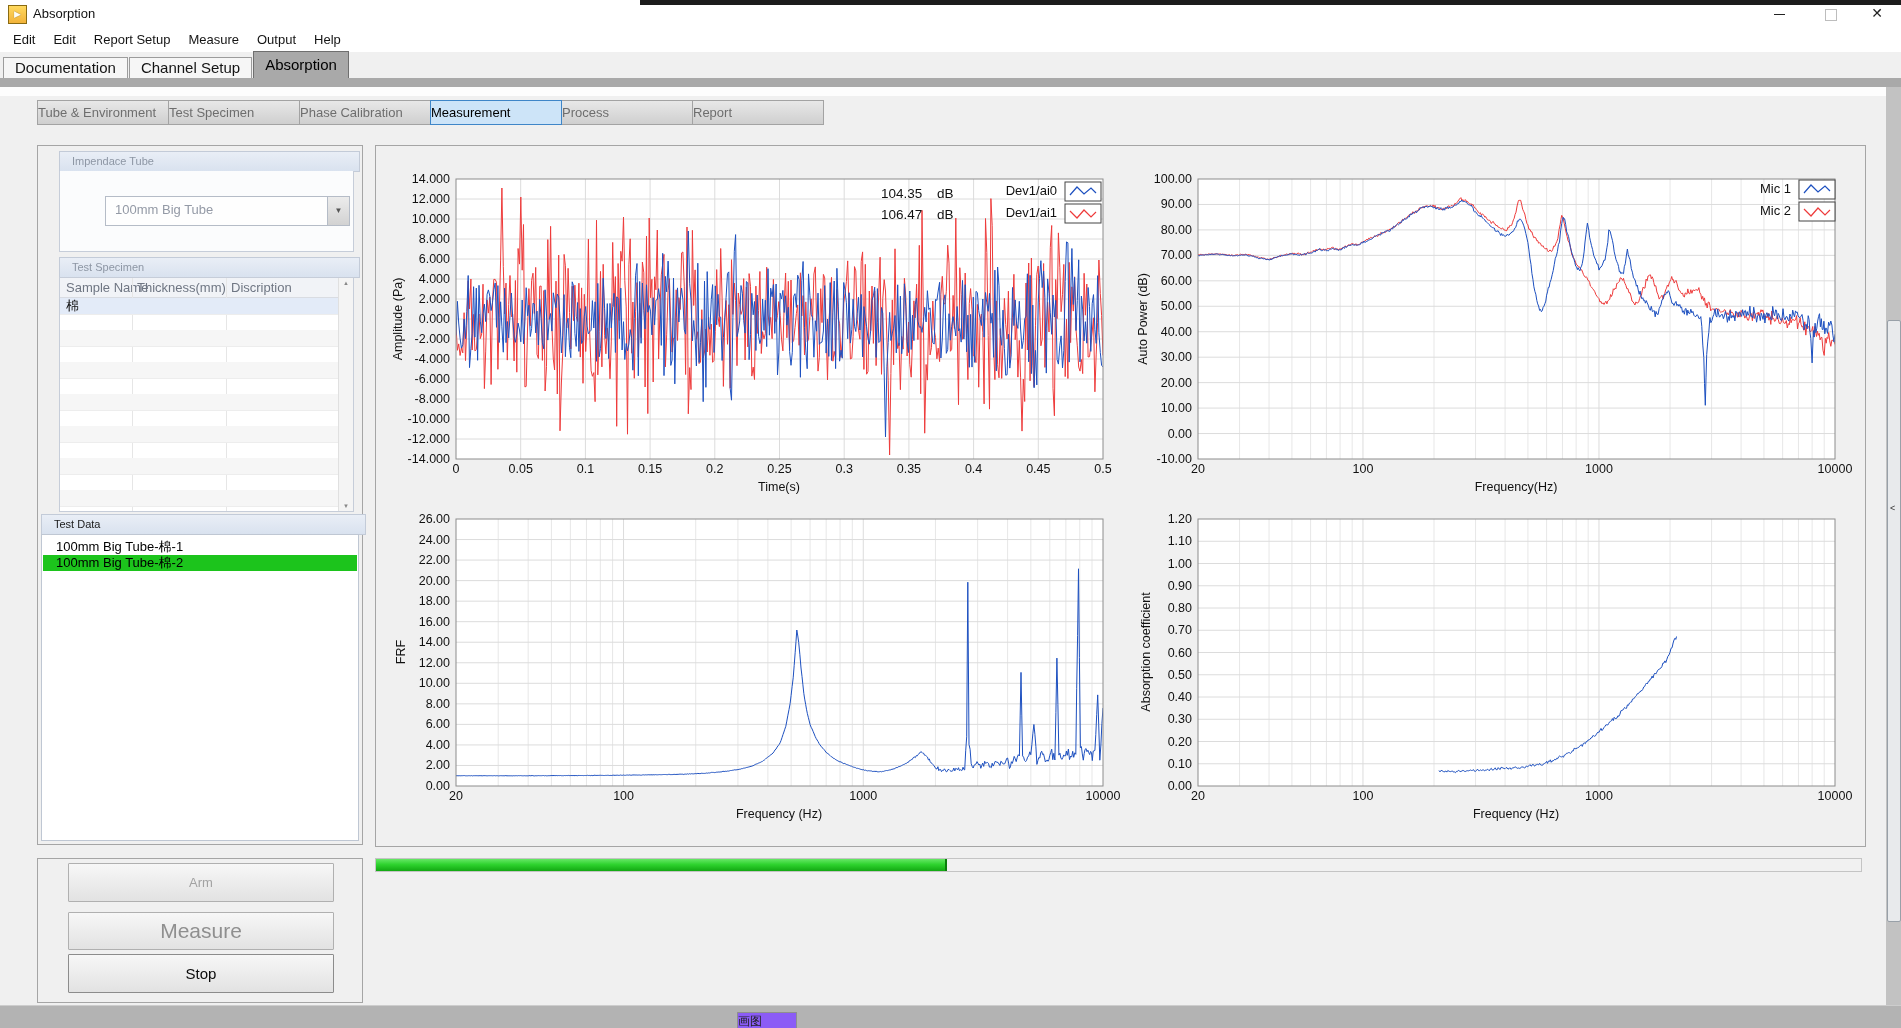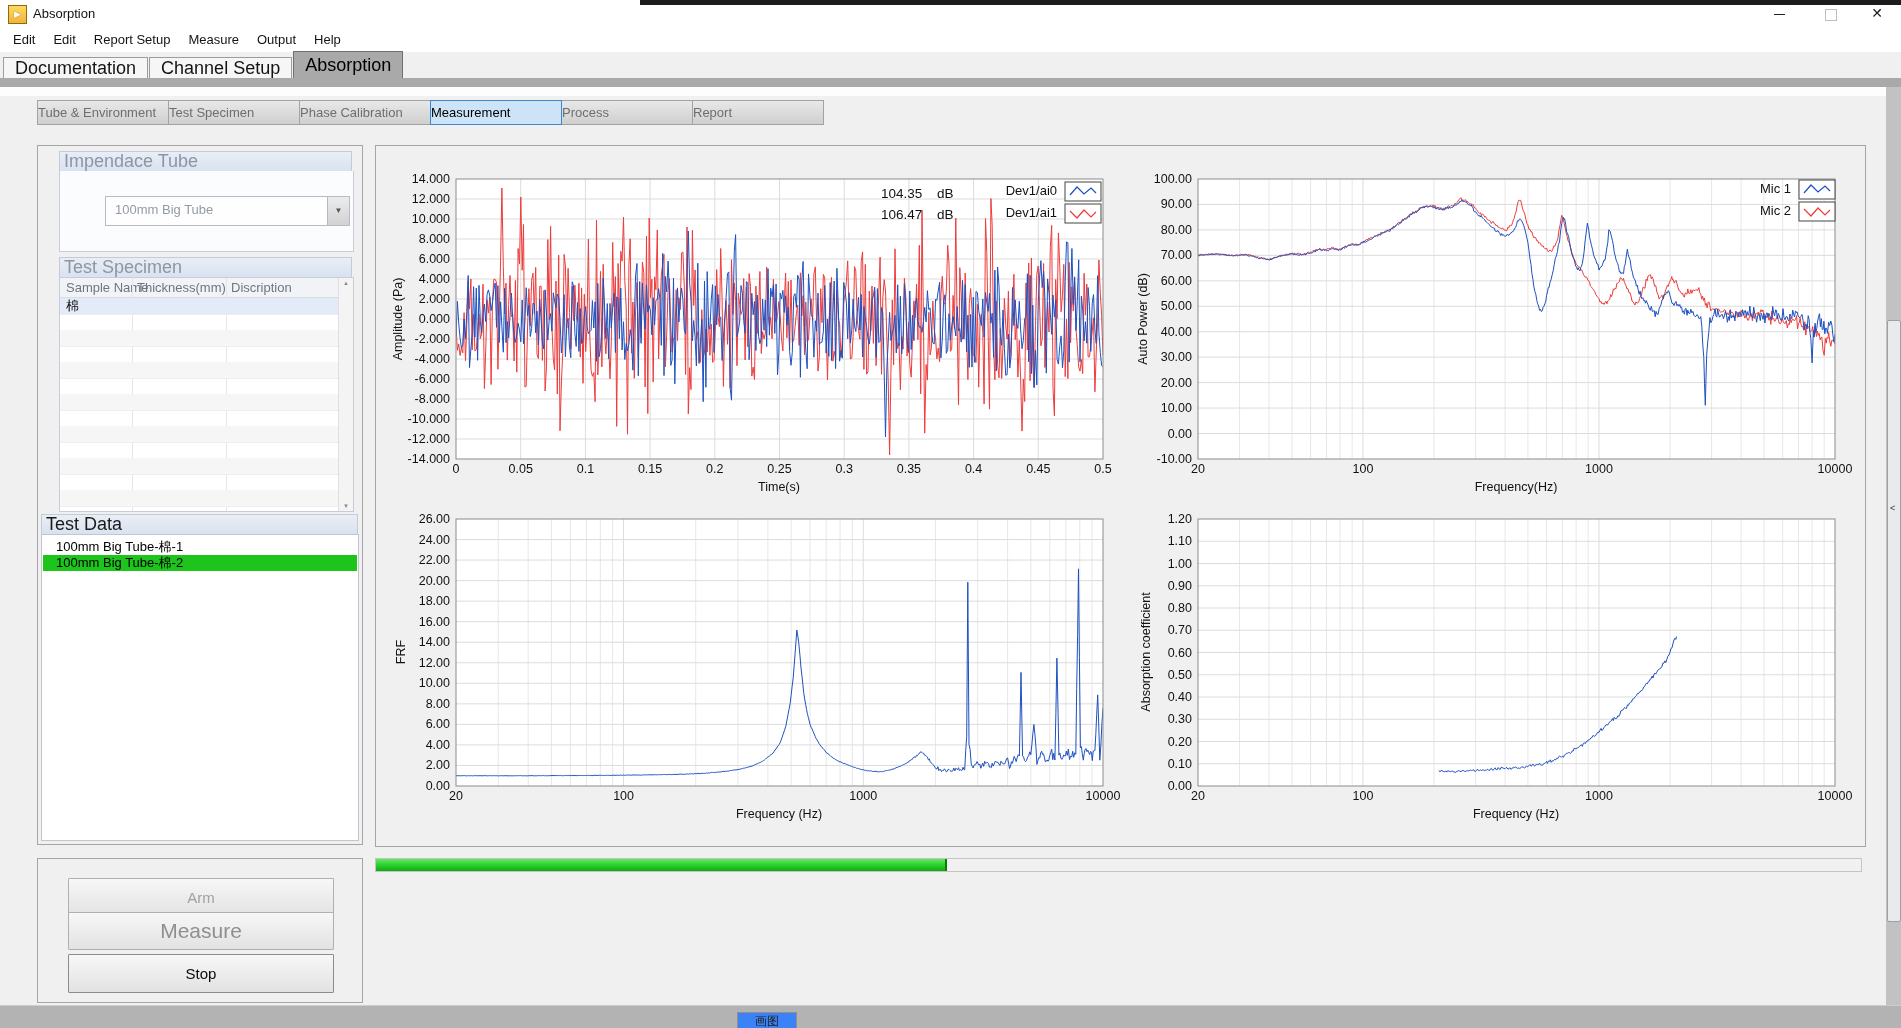--- a/index.html
+++ b/index.html
@@ -16,35 +16,35 @@
   .win-btn{top:0;width:44px;height:27px;text-align:center;line-height:27px;font-size:13px;color:#222}
   #btn-min{left:1757px}
   #btn-min .bar{display:inline-block;width:11px;height:1px;background:#222;vertical-align:middle}
   #btn-max{left:1809px}
   #btn-max .box{display:inline-block;width:10px;height:10px;border:1px solid #bdbdbd;vertical-align:middle}
   #btn-close{left:1855px;font-size:14px}
   
   #menubar{left:0;top:27px;width:1901px;height:25px;background:#ffffff;display:flex;align-items:center;padding-left:4px;z-index:5}
   .menu-item{padding:0 9px;font-size:13px;color:#141414;height:25px;line-height:25px}
   #maintabs{left:3px;top:52px;height:26px;display:flex;align-items:flex-end;z-index:6}
-  .main-tab{height:20px;line-height:20px;padding:0 11px;font-size:18px;color:#141414;background:#f6f6f6;
+  .main-tab{height:20px;line-height:20px;padding:0 11px;font-size:15px;color:#141414;background:#f6f6f6;
             border:1px solid #9c9c9c;border-bottom:none;margin-right:1px}
   .main-tab.active{height:26px;line-height:26px;background:#a9a9a9;border:1px solid #6f6f6f;border-bottom:none;color:#000}
   #tabband{left:0;top:78px;width:1901px;height:9px;background:#a9a9a9}
   #page-highlight{left:0;top:87px;width:1901px;height:9px;background:#fdfdfd}
   #page{left:0;top:96px;width:1901px;height:909px;background:#f0f0f0}
   
   #subtabs{left:37px;top:100px;height:25px;display:flex}
   .sub-tab{width:130px;height:23px;line-height:23px;text-align:left;font-size:13px;color:#6e6e6e;
            background:linear-gradient(#e8e8e8,#cfcfcf);border:1px solid #a3a3a3;margin-right:-1px}
   .sub-tab.active{background:#cde4f8;border:1px solid #3f86c8;color:#000;position:relative;z-index:2}
   
   #left-panel{left:37px;top:145px;width:324px;height:698px;border:1px solid #a5a5a5;background:#f0f0f0}
-  .grp-header{background:linear-gradient(#e9eef6,#d9e2ef);border:1px solid #c3cbd8;font-size:18px;
-              color:#8d96a4;line-height:19px;padding-left:4px}
+  .grp-header{background:linear-gradient(#e9eef6,#d9e2ef);border:1px solid #c3cbd8;font-size:11px;
+              color:#8d96a4;line-height:19px;padding-left:12px}
   #imp-header{left:21px;top:5px;width:287px;height:19px}
   #imp-body{left:21px;top:25px;width:293px;height:80px;background:#fbfcfd;border:1px solid #c6cdd9;border-top:none}
   #tube-dropdown{left:45px;top:25px;width:243px;height:28px;background:#fefefe;border:1px solid #b5bcc7}
   #tube-dropdown .dd-text{position:absolute;left:9px;top:5px;font-size:13px;color:#949aa6}
   #tube-dropdown .dd-btn{position:absolute;right:0;top:0;width:21px;height:28px;background:linear-gradient(#ececec,#d2d2d2);
                          border-left:1px solid #b5bcc7;text-align:center;line-height:28px;font-size:8px;color:#555}
   #ts-header{left:21px;top:111px;width:287px;height:19px}
   #ts-table{left:21px;top:131px;width:293px;height:233px;background:#ffffff;border:1px solid #c6cdd9;overflow:hidden}
   .t-colline{position:absolute;top:0;bottom:0;width:1px;background:#e6e6e6}
   #ts-thead{position:absolute;left:0;top:0;right:14px;height:19px;background:#f1f3f7;border-bottom:1px solid #d9dce2}
@@ -58,36 +58,36 @@
   
   #td-header{left:3px;top:368px;width:311px;height:19px}
   #td-header.grp-header{color:#1a1a1a}
   #td-list{left:3px;top:388px;width:316px;height:305px;background:#ffffff;border:1px solid #bfc7d3}
   .td-item{position:absolute;left:1px;right:1px;height:16px;font-size:13px;line-height:16px;padding-left:13px;color:#000}
   .td-item.sel{background:#1cc41c}
   
   #buttons-panel{left:37px;top:858px;width:324px;height:143px;border:1px solid #a5a5a5;background:#f0f0f0}
   .big-btn{position:absolute;left:30px;width:264px;background:linear-gradient(#f7f7f7,#e2e2e2);
            border:1px solid #b0b0b0;text-align:center;border-radius:1px}
-  #btn-arm{top:19px;height:37px;font-size:15px;line-height:37px;color:#a2a2a2}
+  #btn-arm{top:4px;height:37px;font-size:13px;line-height:37px;color:#a2a2a2}
   #btn-measure{top:53px;height:36px;font-size:21px;line-height:36px;color:#8f8f8f}
   #btn-stop{top:95px;height:37px;font-size:15px;line-height:37px;color:#0a0a0a;border-color:#8c8c8c}
   
   #charts-panel{left:375px;top:145px;width:1489px;height:700px;border:1px solid #a5a5a5;background:#f0f0f0}
   #charts-svg{position:absolute;left:0;top:0}
   #charts-svg text{font-family:"Liberation Sans",sans-serif;fill:#111}
   
   #progress-track{left:375px;top:858px;width:1485px;height:12px;background:#f1f1f1;border:1px solid #c4c4c4}
   #progress-fill{position:absolute;left:0;top:0;bottom:0;background:linear-gradient(#66e766,#2fd32f 45%,#12a812);
                  border-right:2px solid #0b7d0b}
   
   #bottom-line{left:0;top:1005px;width:1901px;height:1px;background:#cdcdcd}
   #taskbar{left:0;top:1006px;width:1901px;height:22px;background:#b3b3b3}
-  #paint-win{left:737px;top:1012px;width:58px;height:16px;background:#3b82f6;border:1px solid #8f8f8f;border-bottom:none;
-             font-size:12px;text-align:center;line-height:17px;overflow:hidden;color:#222}
+  #paint-win{left:737px;top:1012px;width:58px;height:16px;background:#8b5cf6;border:1px solid #8f8f8f;border-bottom:none;
+             font-size:12px;text-align:left;line-height:17px;overflow:hidden;color:#222}
   
   #right-strip{left:1886px;top:87px;width:15px;height:918px;background:#c2c2c2}
   #right-thumb{left:1887px;top:320px;width:12px;height:600px;background:#e8eaec;border:1px solid #98a0a8;border-radius:2px}
   #right-chevron{position:absolute;left:2px;top:182px;font-size:9px;color:#333}
 </style>
 </head>
 <body>
 
 <div class="abs" id="top-edge"></div>
 

